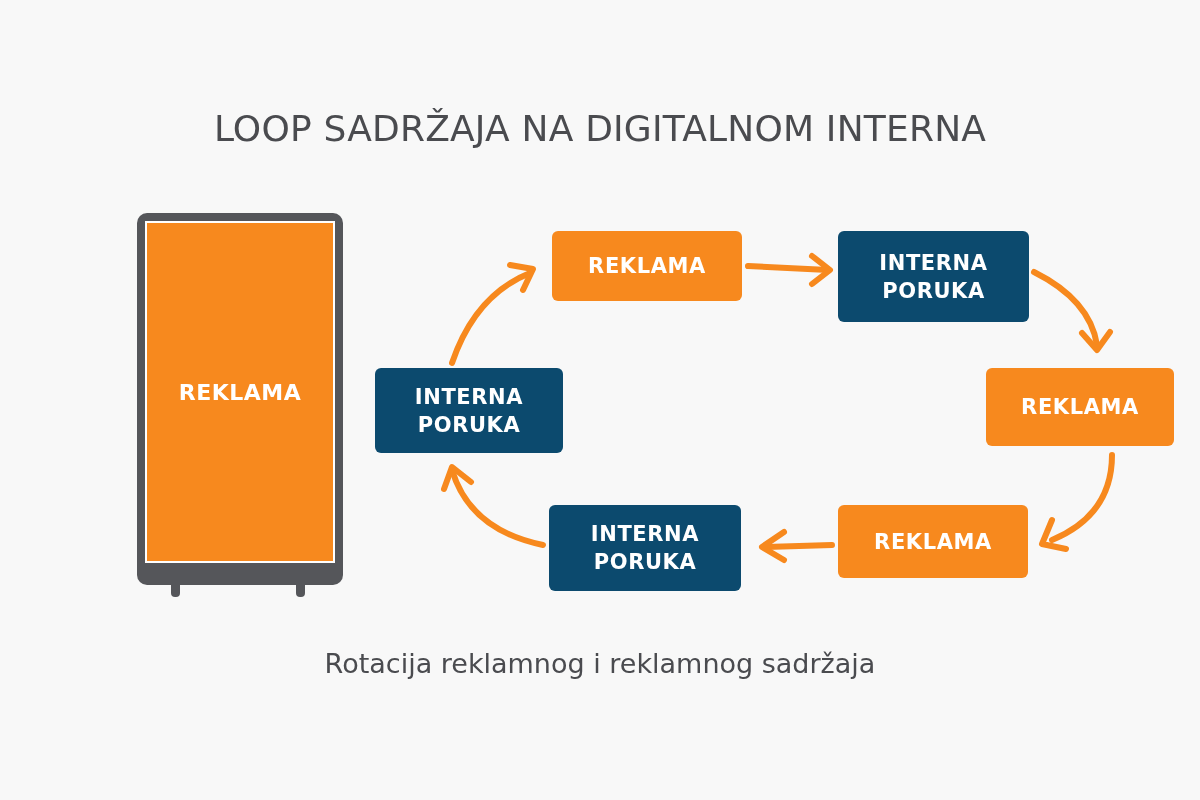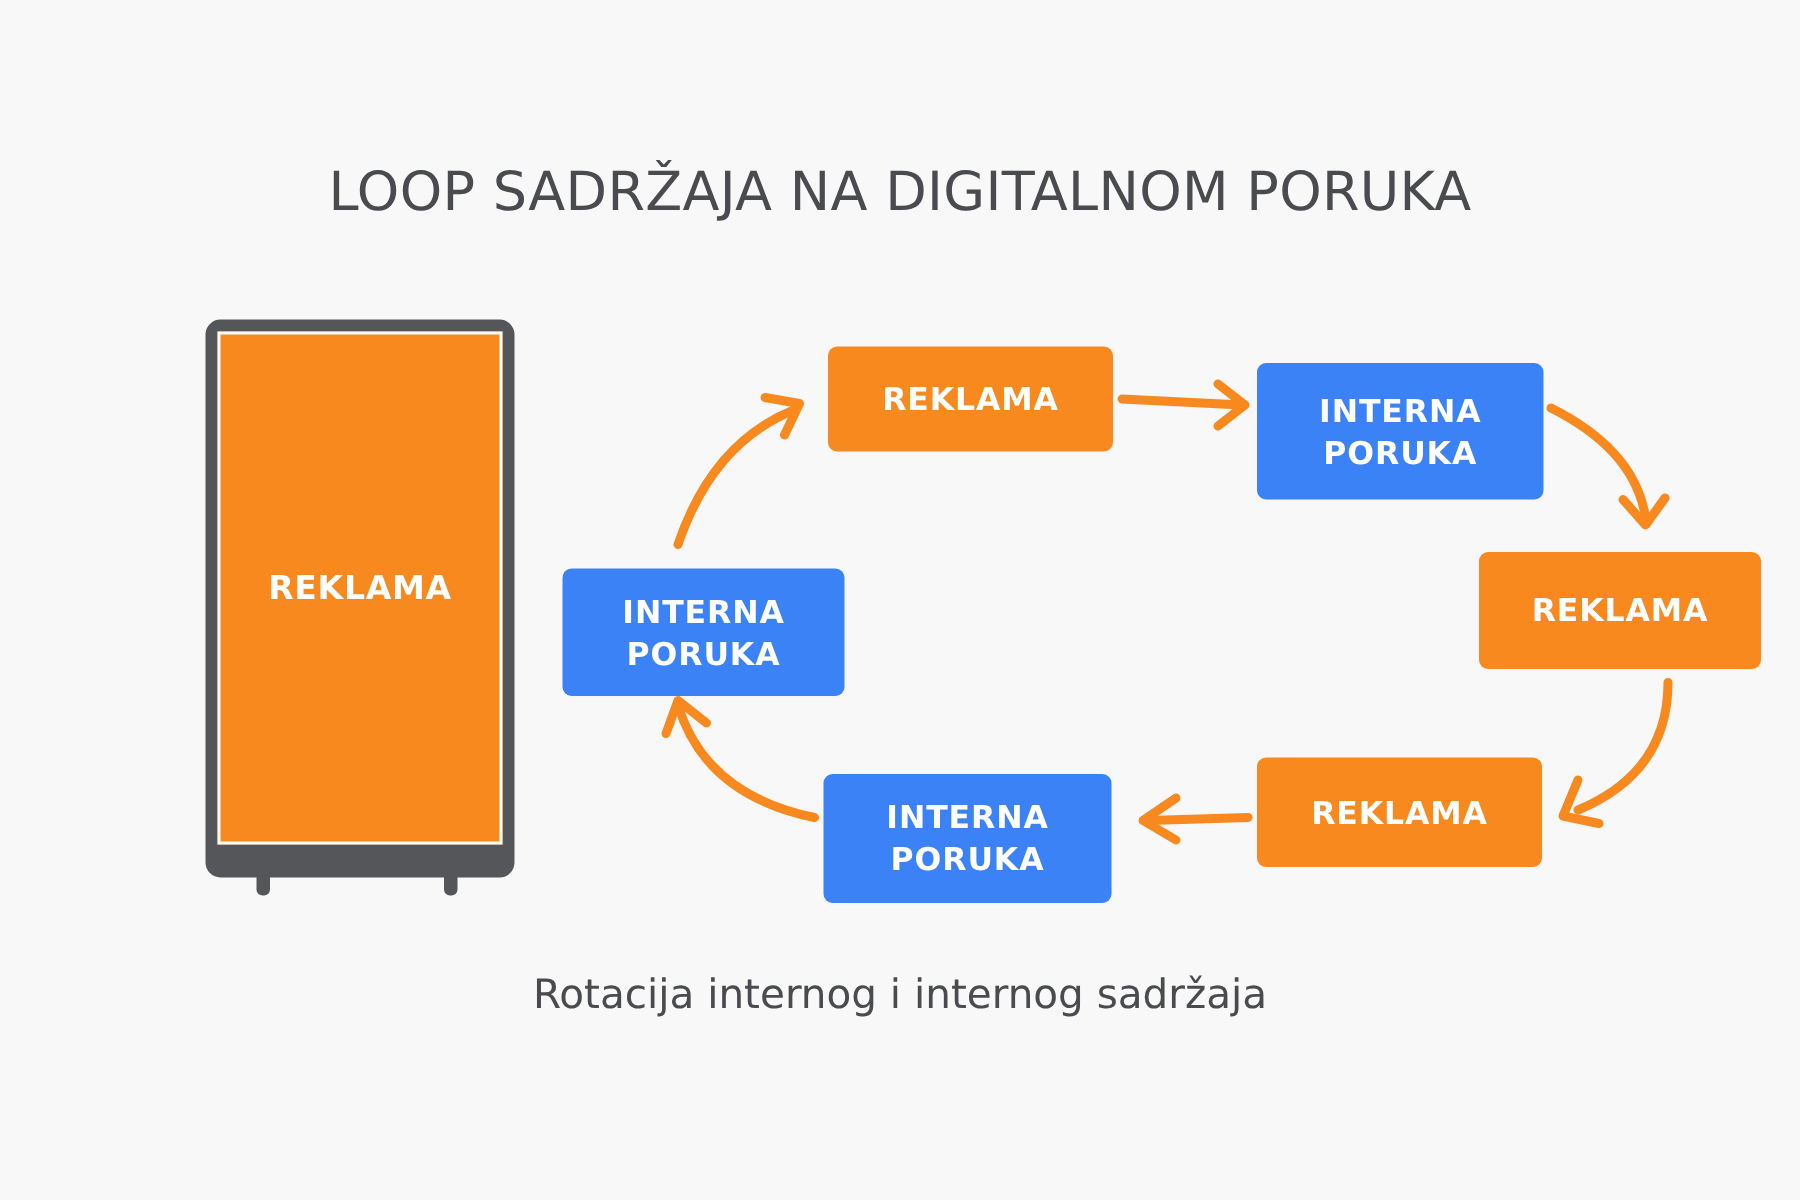--- a/index.html
+++ b/index.html
@@ -31,35 +31,35 @@
     background: #55565a; border-radius: 0 0 4px 4px;
   }
 
   .box {
     position: absolute; border-radius: 6px;
     display: flex; align-items: center; justify-content: center; flex-direction: column;
     color: #ffffff; font-weight: bold; font-size: 21px; line-height: 28px;
     letter-spacing: 0.6px; text-align: center;
   }
   .box.orange { background: #f7891e; }
-  .box.dark { background: #3b82f6; margin-top: 11px; }
+  .box.dark { background: #0c4a6e; }
 
   svg.arrows { position: absolute; left: 0; top: 0; }
 
   .caption {
     position: absolute; left: 0; top: 648px; width: 1200px;
     text-align: center; font-size: 27px; color: #4a4b4f;
   }
 </style>
 </head>
 <body>
 
 <div class="title">
   <span class="bold">LOOP SADRŽAJA</span>
-  <span class="light">NA DIGITALNOM PORUKA</span>
+  <span class="light">NA DIGITALNOM INTERNA</span>
 </div>
 
 <div class="kiosk">
   <div class="kiosk-screen">
     <span>REKLAMA</span>
   </div>
 </div>
 <div class="kiosk-leg" style="left:171px;"></div>
 <div class="kiosk-leg" style="left:296px;"></div>
 
@@ -106,13 +106,13 @@
 <div class="box dark" style="left:549px; top:505px; width:192px; height:86px;">
   <span>INTERNA</span>
   <span>PORUKA</span>
 </div>
 
 <div class="box dark" style="left:375px; top:368px; width:188px; height:85px;">
   <span>INTERNA</span>
   <span>PORUKA</span>
 </div>
 
-<div class="caption">Rotacija internog i internog sadržaja</div>
+<div class="caption">Rotacija reklamnog i reklamnog sadržaja</div>
 
 </body></html>

